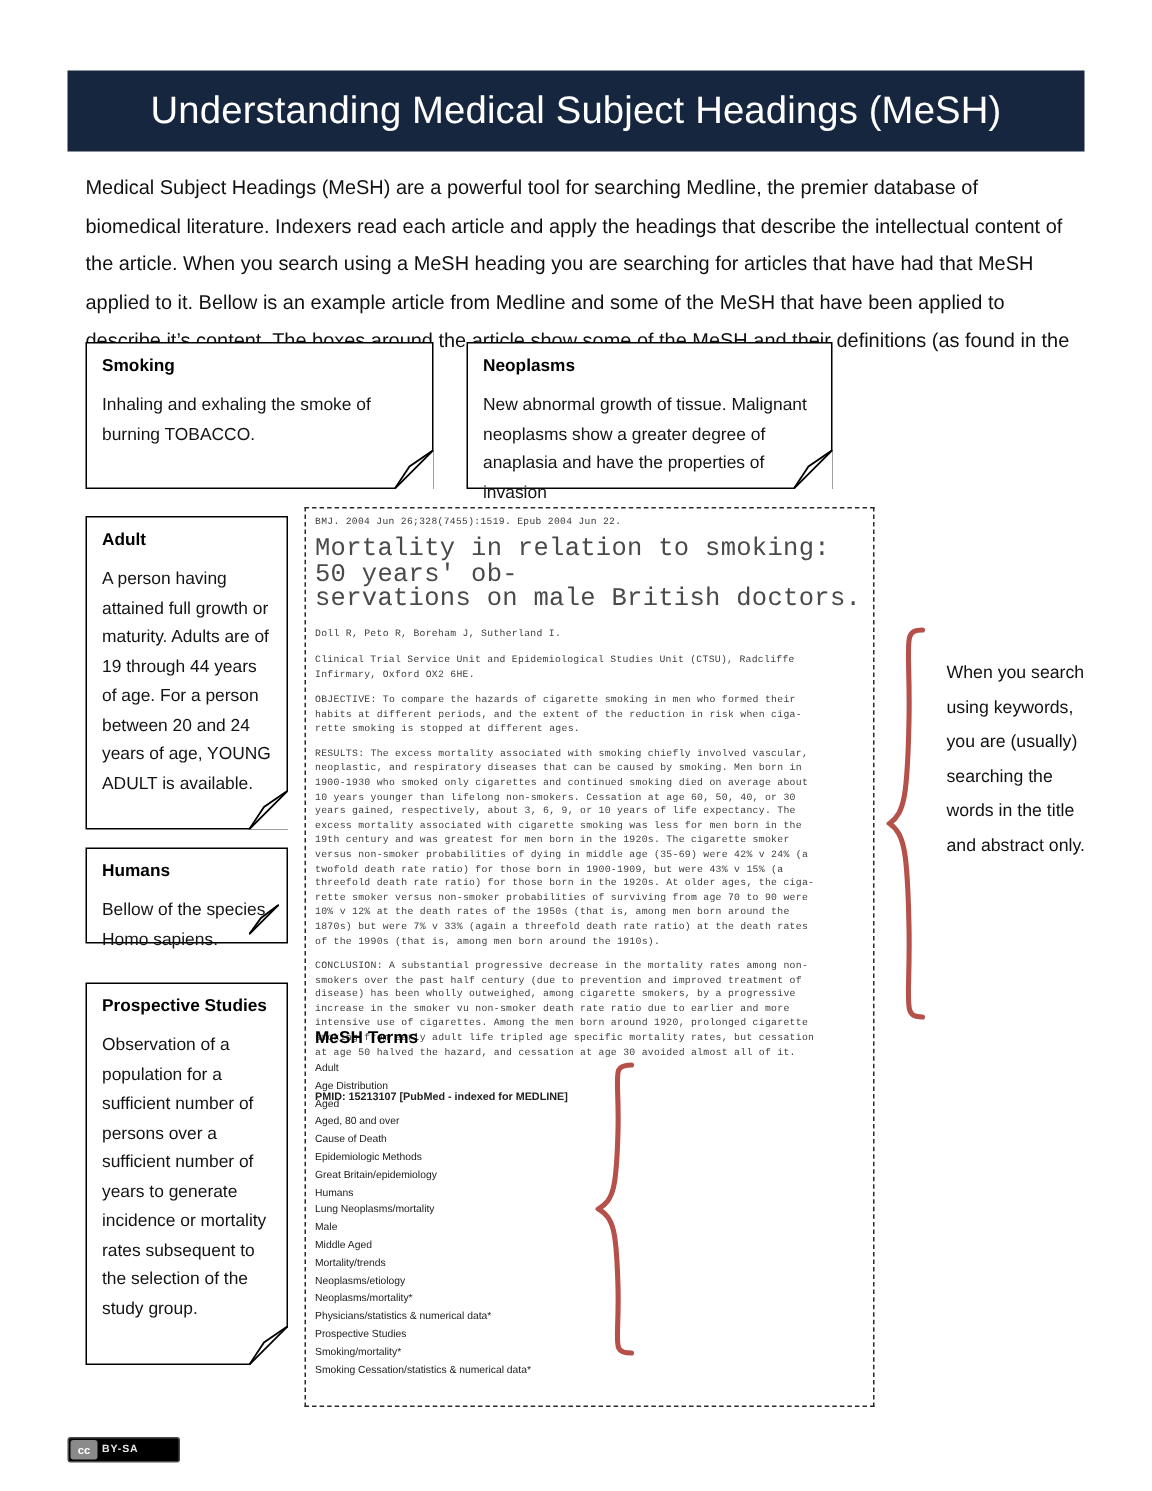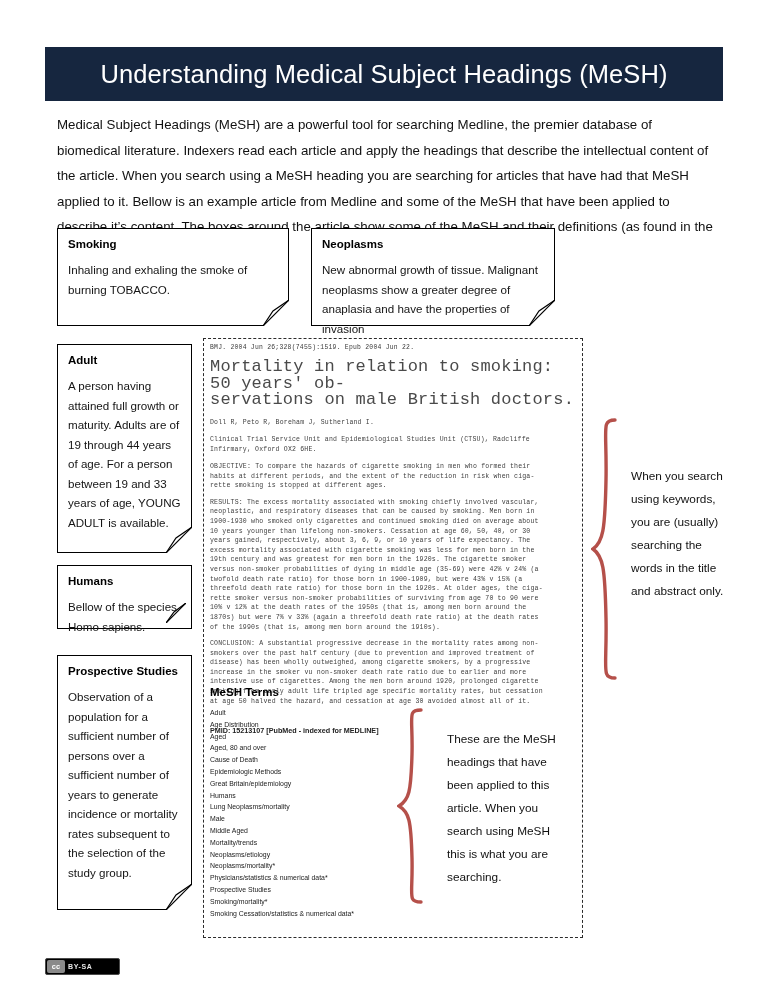--- a/index.html
+++ b/index.html
@@ -164,21 +164,21 @@
   
   .brace {
     position: absolute;
   }
   .annot {
     position: absolute;
     font-size: 11.8px;
     line-height: 23px;
     color: #111111;
   }
-  #annot-keywords { left: 631px; top: 437px; width: 95px; margin-top: 28px; }
+  #annot-keywords { left: 631px; top: 437px; width: 95px; }
   #brace-keywords { left: 591px; top: 418px; }
   #annot-mesh     { left: 447px; top: 728px; width: 124px; }
   #brace-mesh     { left: 397px; top: 708px; }
 
   
   .footer {
     position: absolute;
     left: 45px; top: 958px;
     display: flex;
     align-items: flex-end;
@@ -248,21 +248,21 @@
       <svg width="26" height="26" viewBox="0 0 26 26">
         <polygon points="26,0 26,26 0,26" fill="#ffffff"></polygon>
         <polyline points="26,0 0,26" fill="none" stroke="#000000" stroke-width="1.2"></polyline>
         <polyline points="26,0 10,11 0,26" fill="none" stroke="#000000" stroke-width="1.2"></polyline>
       </svg>
     </span>
   </div>
 
   <div class="note" id="note-adult">
     <div class="note-title">Adult</div>
-    <div class="note-body">A person having attained full growth or maturity. Adults are of 19 through 44 years of age. For a person between 19 and 33 years of age, YOUNG ADULT is available.</div>
+    <div class="note-body">A person having attained full growth or maturity. Adults are of 19 through 44 years of age. For a person between 20 and 24 years of age, YOUNG ADULT is available.</div>
     <span class="curl">
       <svg width="26" height="26" viewBox="0 0 26 26">
         <polygon points="26,0 26,26 0,26" fill="#ffffff"></polygon>
         <polyline points="26,0 0,26" fill="none" stroke="#000000" stroke-width="1.2"></polyline>
         <polyline points="26,0 10,11 0,26" fill="none" stroke="#000000" stroke-width="1.2"></polyline>
       </svg>
     </span>
   </div>
 
   <div class="note" id="note-humans">
@@ -354,21 +354,20 @@
       <path d="M24 2 C10 2 16 10 15 62 C14 112 12 124 2 131 C12 138 14 150 15 200 C16 252 10 260 24 260" fill="none" stroke="#b5504a" stroke-width="3.4" stroke-linecap="round"></path>
     </svg>
   </div>
   <div class="annot" id="annot-keywords">When you search using keywords, you are (usually) searching the words in the title and abstract only.</div>
 
   <div class="brace" id="brace-mesh">
     <svg width="34" height="196" viewBox="0 0 34 196">
       <path d="M24 2 C10 2 16 8 15 46 C14 84 12 92 2 98 C12 104 14 112 15 150 C16 188 10 194 24 194" fill="none" stroke="#b5504a" stroke-width="3.4" stroke-linecap="round"></path>
     </svg>
   </div>
-  <div class="annot" id="annot-mesh">These are the MeSH headings that have been applied to this article. When you search using MeSH this is what you are searching.</div>
 
   <div class="footer">
     <span class="cc-badge">
       <span class="cc-circle">cc</span>
       <span class="cc-label">BY-SA</span>
     </span>
   </div>
 
 </div>
 

